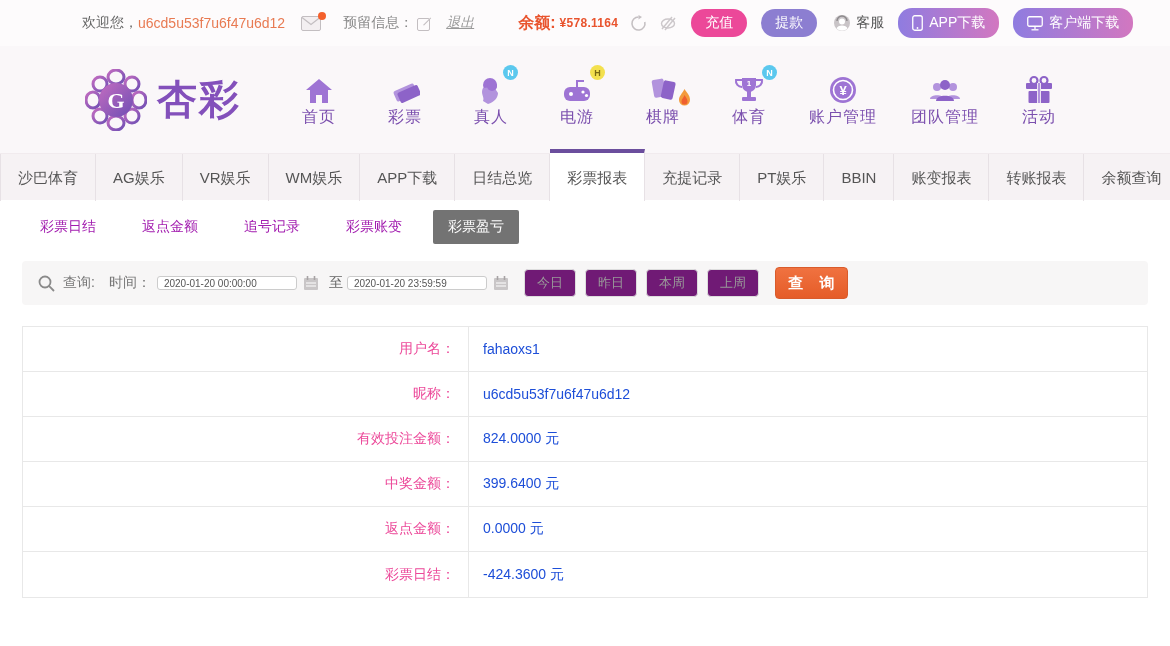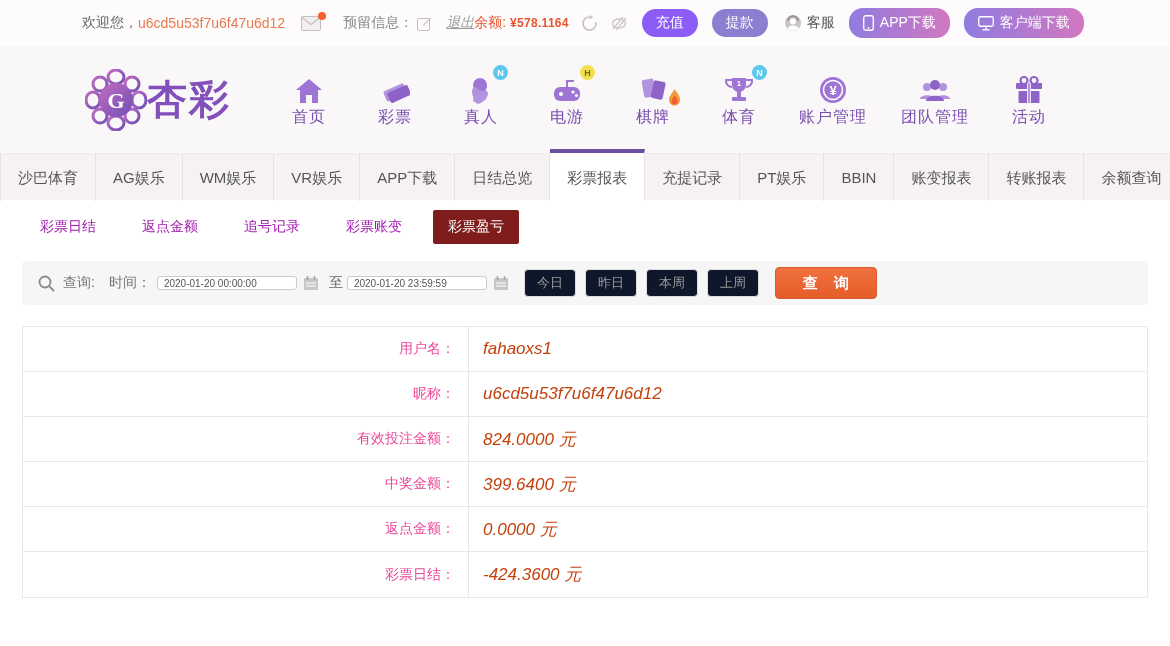--- a/index.html
+++ b/index.html
@@ -14,41 +14,41 @@
     height:46px; background:#fdfbfc; display:flex; align-items:center;
     padding:0 88px 0 82px; font-size:14px; color:#666; white-space:nowrap;
   }
   .welcome-user { color:#e87a52; }
   .mail-wrap { position:relative; margin:0 22px 0 16px; cursor:pointer; display:inline-flex; }
   .mail-dot { position:absolute; top:-4px; right:-5px; width:8px; height:8px; border-radius:50%; background:#f4602c; }
   .reserved-label { color:#888; margin-right:4px; }
   .edit-icon { display:inline-flex; margin-right:14px; cursor:pointer; }
   .logout-link { color:#999; font-style:italic; text-decoration:underline; cursor:pointer; }
   .balance-group { margin-left:auto; display:flex; align-items:center; }
-  .balance-label { color:#e9542e; font-weight:normal; font-size:14px; }
+  .balance-label { color:#e9542e; font-weight:bold; font-size:16px;padding-left:44px; }
   .balance-value { color:#e9542e; font-weight:bold; font-size:12px; margin-left:4px; letter-spacing:.3px; }
   .round-ico { margin-left:12px; display:inline-flex; cursor:pointer; }
   .pill-btn {
     margin-left:14px; border:none; color:#fff; font-size:14px; cursor:pointer;
     padding:5px 14px; border-radius:14px; display:inline-flex; align-items:center; gap:6px;
     font-family:inherit;
   }
-  .btn-recharge { background:#8b5cf6;text-align:right; }
+  .btn-recharge { background:#ec4899;text-align:right; }
   .btn-withdraw { background:#8c7ed1; }
   .service-wrap { display:flex; align-items:center; margin-left:16px; cursor:pointer; color:#555; }
   .service-wrap svg { margin-right:5px; }
   .btn-grad { background:linear-gradient(90deg,#8f7ce0,#d277c0); padding:6px 14px; }
 
   
   .logo-row {
     height:107px; background:#faf7f9; display:flex; align-items:center;
     padding:0 40px 0 85px;
   }
   .logo { display:flex; align-items:center; cursor:pointer; }
-  .brand-text { font-size:40px; font-weight:bold; color:#8350bb; letter-spacing:2px; }
+  .brand-text { font-size:40px; font-weight:bold; color:#8350bb; margin-left:10px; letter-spacing:2px; }
   .main-nav { display:flex; margin-left:52px; gap:34px; align-items:flex-end; }
   .nav-item { display:flex; flex-direction:column; align-items:center; cursor:pointer; min-width:52px; }
   .nav-ico { position:relative; height:34px; display:flex; align-items:flex-end; }
   .nav-label { font-size:16px; color:#7b4fae; margin-top:2px; letter-spacing:1px; }
   .badge {
     position:absolute; top:-6px; right:-12px; width:15px; height:15px; border-radius:50%;
     font-size:9px; font-weight:bold; display:flex; align-items:center; justify-content:center;
   }
   .badge-n { background:#5bc8ee; color:#fff; }
   .badge-h { background:#f3e04e; color:#7a6a12; }
@@ -65,53 +65,53 @@
   }
   .tab:first-child { border-left:1px solid #e7e1e5; }
   .tab.active {
     position:relative; top:-5px; height:52px; line-height:50px;
     background:#fff; border-top:4px solid #6b4e9d;
   }
 
   
   .subtabs { height:53px; background:#fff; display:flex; align-items:center; padding-left:25px; gap:16px; }
   .subtab { font-size:14px; color:#a21caf; padding:8px 15px; cursor:pointer; border-radius:2px; }
-  .subtab.active { background:#7f1d1d; color:#fff; }
+  .subtab.active { background:#737373; color:#fff; }
 
   
   .searchbar {
     margin:8px 22px 0; height:44px; background:#f7f6f6; border-radius:4px;
     display:flex; align-items:center; padding:0 16px; font-size:14px; color:#777;
   }
   .searchbar .lbl { margin:0 6px 0 8px; }
   .date-input {
     width:140px; height:14px; border:1px solid #ccc; border-radius:3px; background:#fff;
     font-size:10px; color:#555; padding:0 6px; font-family:inherit;
   }
   .cal-ico { display:inline-flex; margin:0 6px; cursor:pointer; }
   .range-sep { margin:0 4px; color:#666; }
   .quick-btn {
-    height:28px; padding:0 12px; margin-left:9px; background:#0f172a; border:1px solid #ddd;
+    height:28px; padding:0 12px; margin-left:9px; background:#701a75; border:1px solid #ddd;
     border-radius:4px; color:#999; font-size:13px; cursor:pointer; font-family:inherit;
   }
   .search-btn {
-    margin-left:16px; height:32px; width:102px; border:1px solid #d95b2b; border-radius:4px;
+    margin-left:16px; height:32px; width:73px; border:1px solid #d95b2b; border-radius:4px;
     background:linear-gradient(#f07240,#e55c28); color:#fff; font-size:15px; font-weight:bold;
     letter-spacing:6px; padding-left:6px; cursor:pointer; font-family:inherit;
   }
 
   
   .report { margin:21px 22px 0; border:1px solid #e8e8e8; }
   .r-row { display:flex; height:45px; border-bottom:1px solid #e8e8e8; }
   .r-row:last-child { border-bottom:none; }
   .r-label {
     width:446px; border-right:1px solid #e8e8e8; display:flex; align-items:center;
     justify-content:flex-end; padding-right:13px; color:#ec4899; font-size:14px;
   }
-  .r-value { flex:1; display:flex; align-items:center; padding-left:14px; color:#c2410c; font-size:17px;font-style:italic; }
+  .r-value { flex:1; display:flex; align-items:center; padding-left:14px; color:#1d4ed8; font-size:14px; }
 </style>
 </head>
 <body>
 
 <div class="topbar">
   <span>欢迎您，</span>
     <span class="welcome-user">u6cd5u53f7u6f47u6d12</span>
   <span class="mail-wrap">
     <svg width="20" height="15" viewBox="0 0 20 15">
         <rect x="0.5" y="0.5" width="19" height="14" rx="1.5" fill="#f3eff1" stroke="#c3bec1"></rect>
@@ -307,22 +307,22 @@
           </svg>
         </span>
       <span class="nav-label">活动</span>
     </div>
   </div>
 </div>
 
 <div class="tabs">
   <div class="tab">沙巴体育</div>
   <div class="tab">AG娱乐</div>
+  <div class="tab">VR娱乐</div>
   <div class="tab">WM娱乐</div>
-  <div class="tab">VR娱乐</div>
   <div class="tab">APP下载</div>
   <div class="tab">日结总览</div>
   <div class="tab active">彩票报表</div>
   <div class="tab">充提记录</div>
   <div class="tab">PT娱乐</div>
   <div class="tab">BBIN</div>
   <div class="tab">账变报表</div>
   <div class="tab">转账报表</div>
   <div class="tab">余额查询</div>
 

